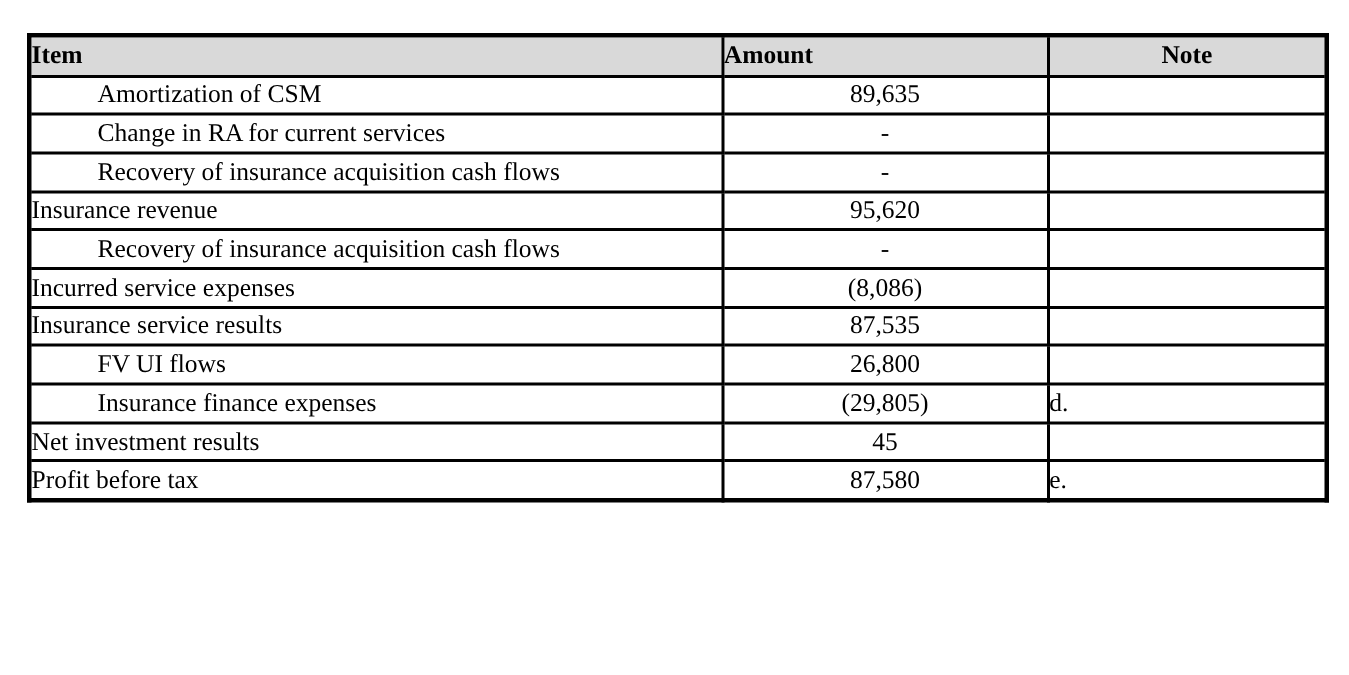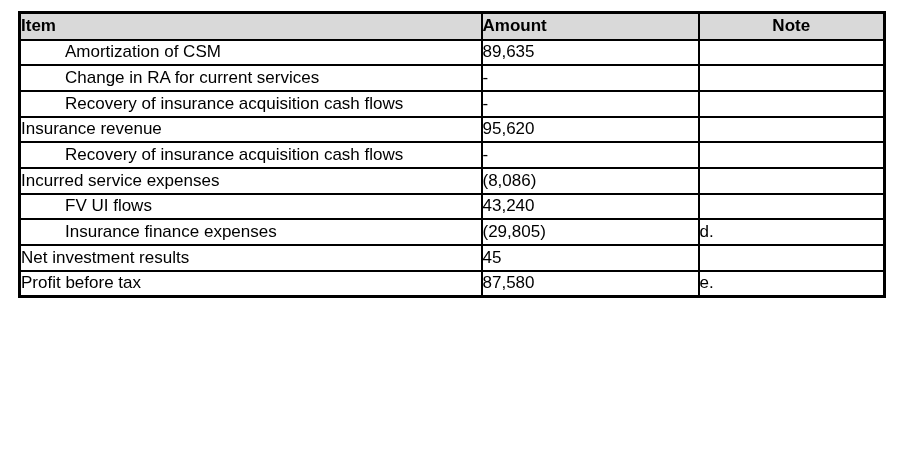--- a/index.html
+++ b/index.html
@@ -7,22 +7,23 @@
     margin: 0;
     padding: 0;
     width: 899px;
     height: 450px;
     background: #ffffff;
     font-family: "Liberation Sans", sans-serif;
   }
   .table-wrap {
     position: absolute;
     left: 18px;
-    top: 11px;
+    top: 22px;
     width: 865px;
+    font-family: Liberation Serif, serif;
   }
   table.fin-table {
     border-collapse: collapse;
     table-layout: fixed;
     width: 100%;
     border: 3px solid #000000;
   }
   table.fin-table col.c-item   { width: 462px; }
   table.fin-table col.c-amount { width: 217px; }
   table.fin-table col.c-note   { width: 186px; }
@@ -45,21 +46,21 @@
     font-weight: normal;
   }
   th.col-item, td.col-item {
     text-align: left;
     padding-left: 12px;
   }
   td.col-item.indent { padding-left: 44px; }
   td.bold { font-weight: bold; }
   th.col-amount { text-align: left; }
   td.col-amount {
-    text-align: left;
+    text-align: center;
     padding-right: 10px;
   }
   th.col-note, td.col-note { }
 </style>
 </head>
 <body>
 
 <div class="table-wrap">
   <table class="fin-table">
     <colgroup>
@@ -99,22 +100,27 @@
           <td class="col-item indent">Recovery of insurance acquisition cash flows</td>
           <td class="col-amount">-</td>
           <td class="col-note"></td>
         </tr>
         <tr>
           <td class="col-item bold">Incurred service expenses</td>
           <td class="col-amount bold">(8,086)</td>
           <td class="col-note bold"></td>
         </tr>
         <tr>
+          <td class="col-item bold">Insurance service results</td>
+          <td class="col-amount bold">87,535</td>
+          <td class="col-note bold"></td>
+        </tr>
+        <tr>
           <td class="col-item indent">FV UI flows</td>
-          <td class="col-amount">43,240</td>
+          <td class="col-amount">26,800</td>
           <td class="col-note"></td>
         </tr>
         <tr>
           <td class="col-item indent">Insurance finance expenses</td>
           <td class="col-amount">(29,805)</td>
           <td class="col-note">d.</td>
         </tr>
         <tr>
           <td class="col-item bold">Net investment results</td>
           <td class="col-amount bold">45</td>

